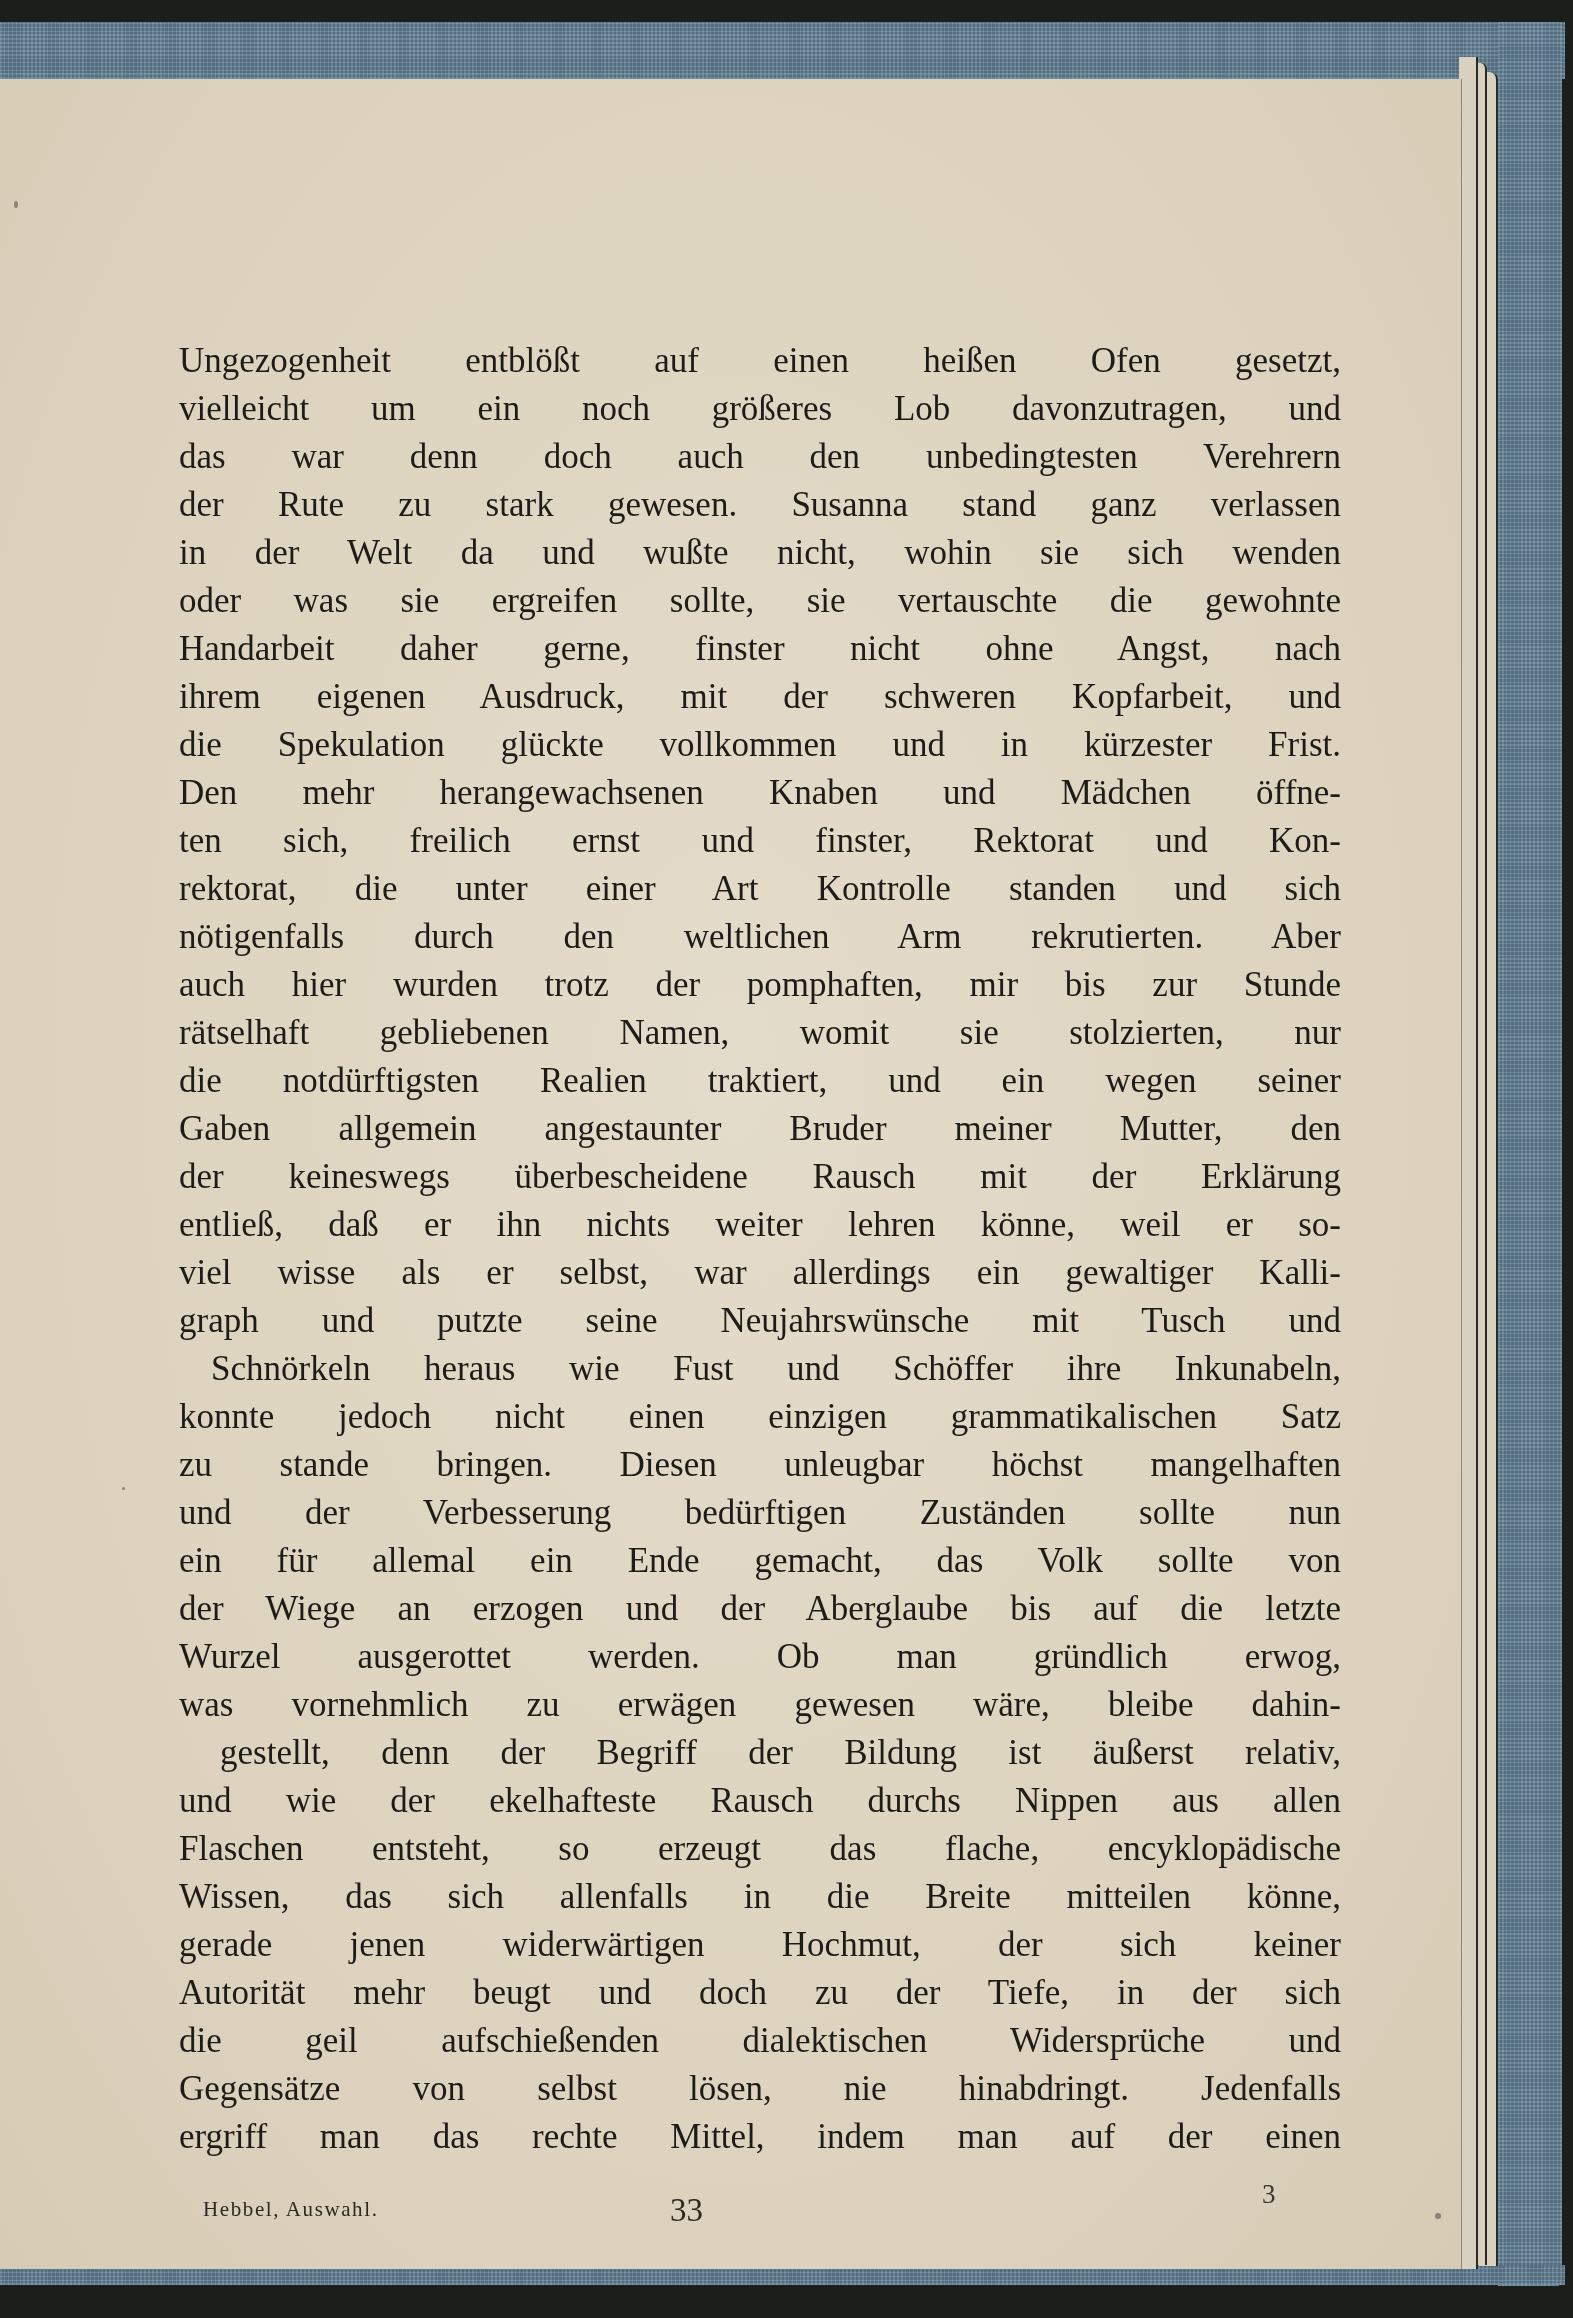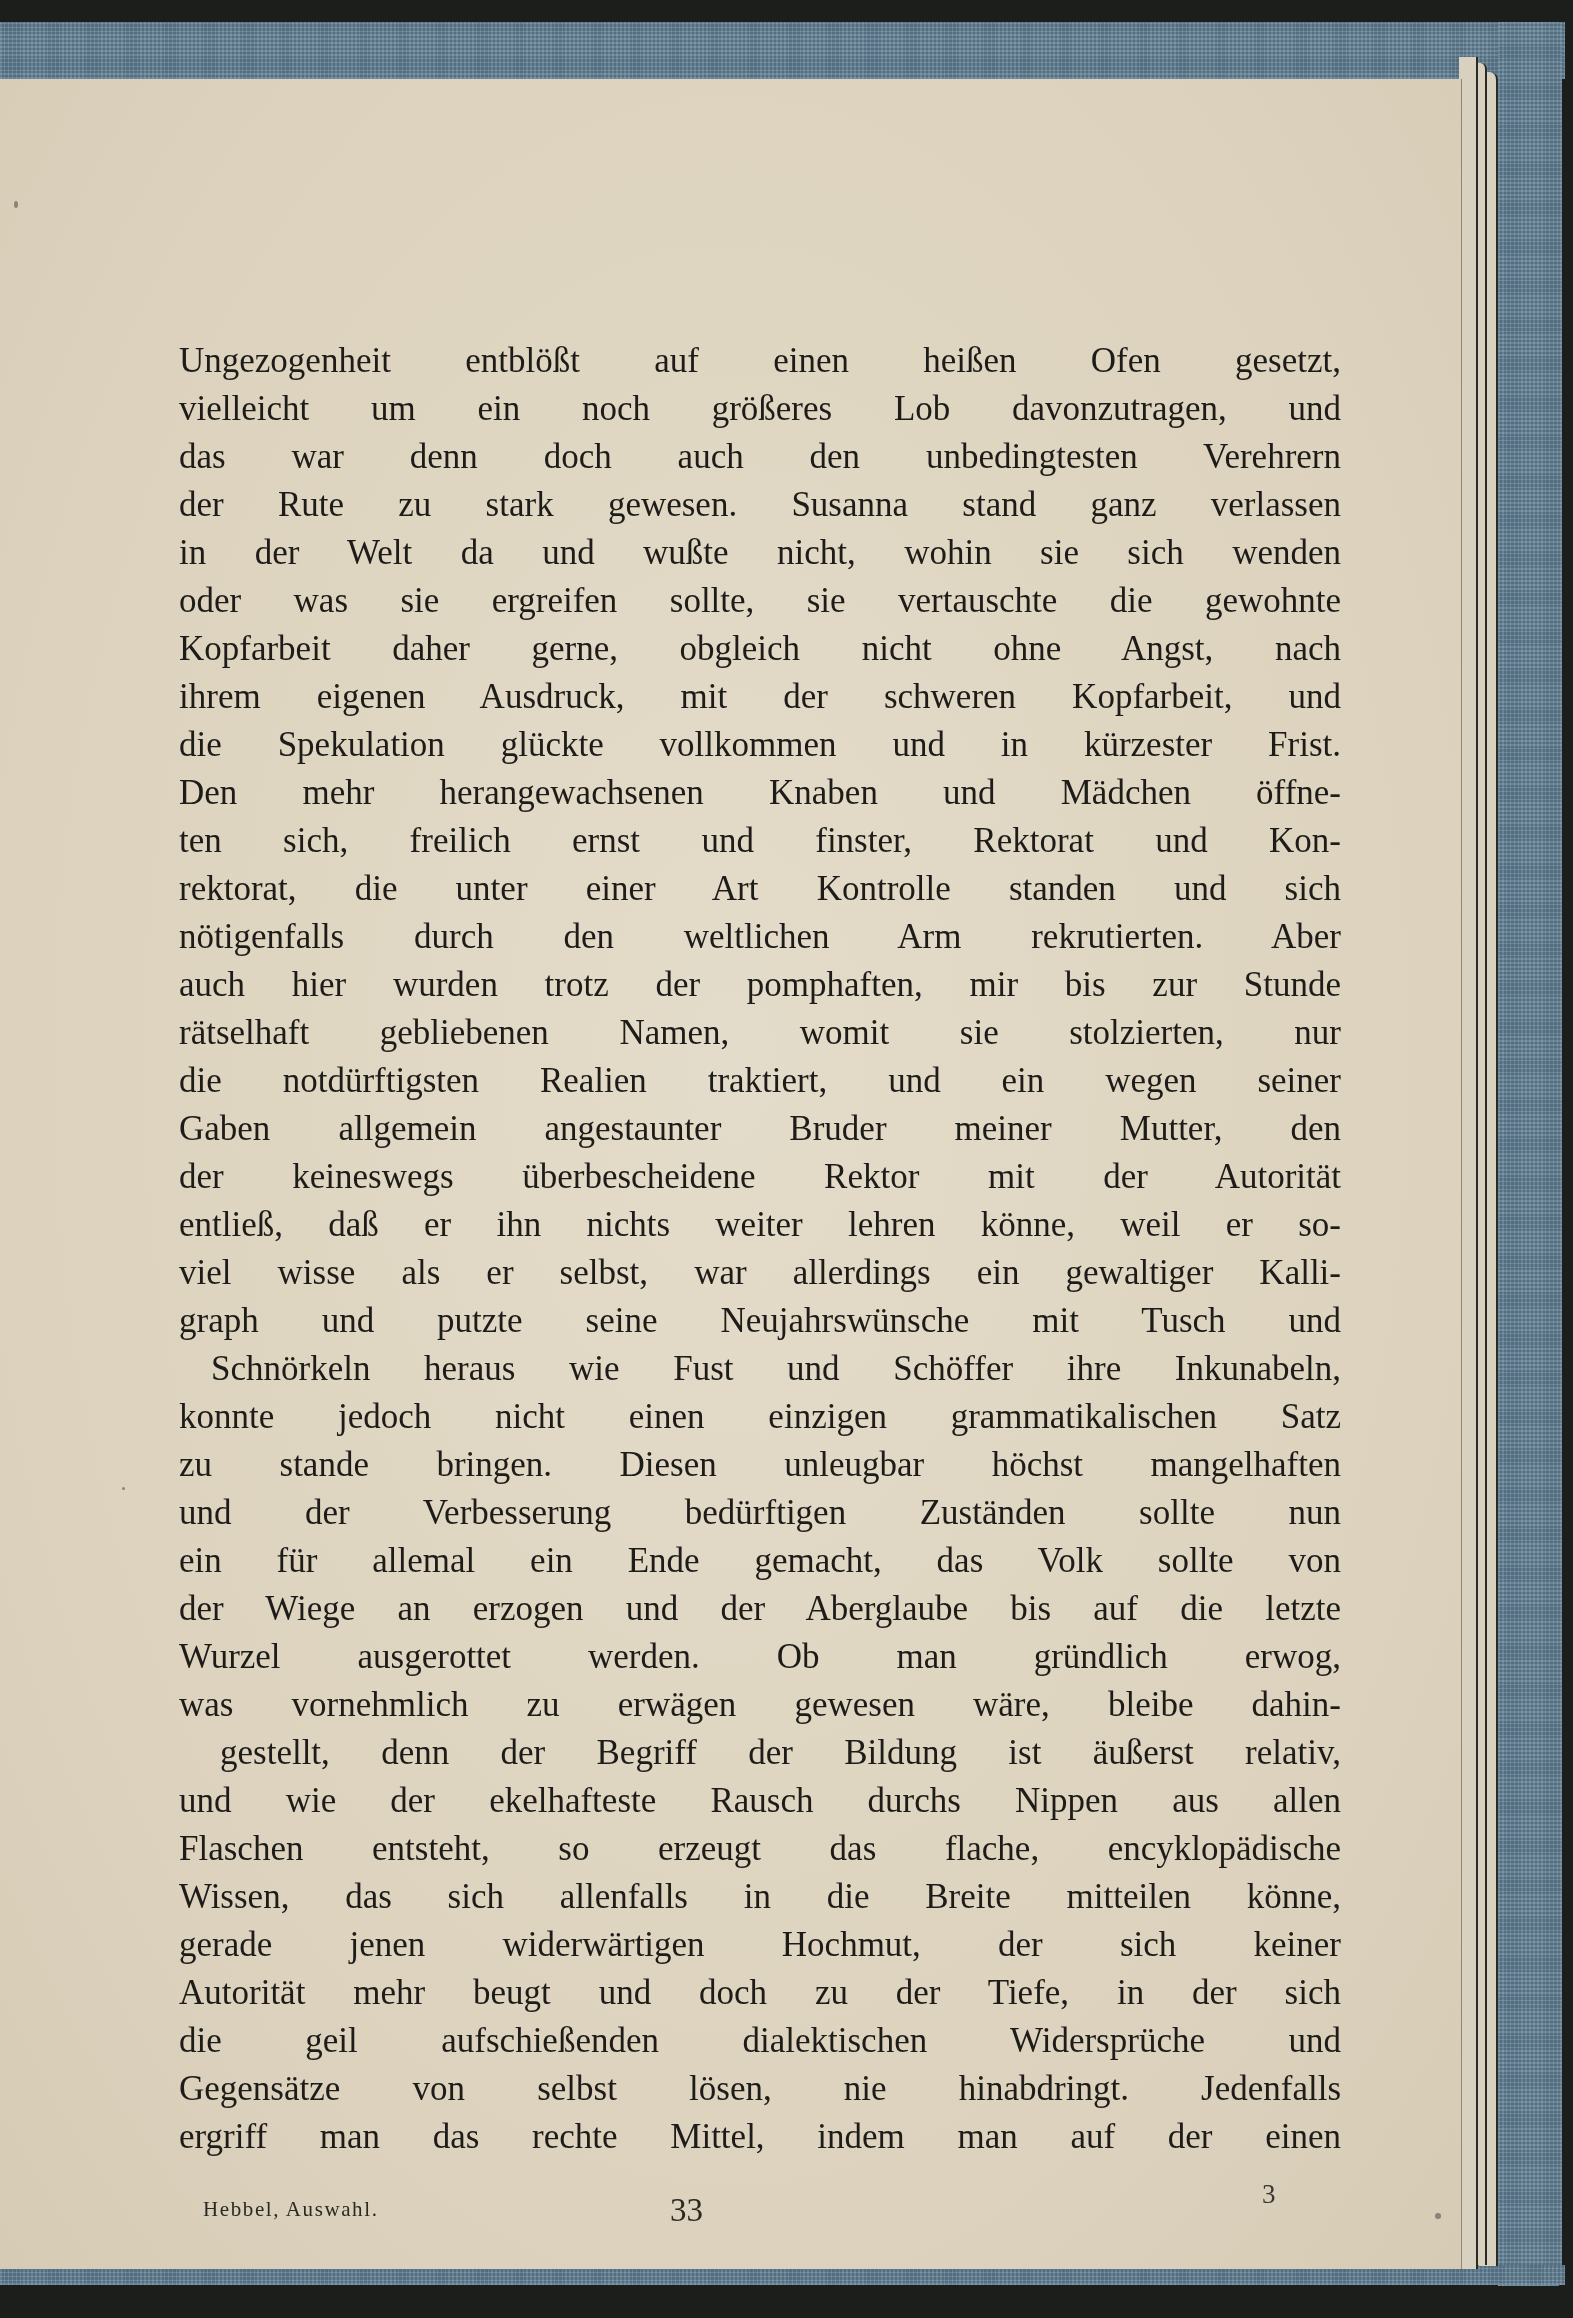--- a/index.html
+++ b/index.html
@@ -66,32 +66,32 @@
 <div id="edge-1" class="page-edge"></div>
 
 <div id="paper">
   <div id="text-block" style="font-size: 35px;">
       <span class="line" style="height: 48px; line-height: 48px;">Ungezogenheit entblößt auf einen heißen Ofen gesetzt,</span>
       <span class="line" style="height: 48px; line-height: 48px;">vielleicht um ein noch größeres Lob davonzutragen, und</span>
       <span class="line" style="height: 48px; line-height: 48px;">das war denn doch auch den unbedingtesten Verehrern</span>
       <span class="line" style="height: 48px; line-height: 48px;">der Rute zu stark gewesen.  Susanna stand ganz verlassen</span>
       <span class="line" style="height: 48px; line-height: 48px;">in der Welt da und wußte nicht, wohin sie sich wenden</span>
       <span class="line" style="height: 48px; line-height: 48px;">oder was sie ergreifen sollte, sie vertauschte die gewohnte</span>
-      <span class="line" style="height: 48px; line-height: 48px;">Kopfarbeit daher gerne, obgleich nicht ohne Angst, nach</span>
+      <span class="line" style="height: 48px; line-height: 48px;">Handarbeit daher gerne, finster nicht ohne Angst, nach</span>
       <span class="line" style="height: 48px; line-height: 48px;">ihrem eigenen Ausdruck, mit der schweren Kopfarbeit, und</span>
       <span class="line" style="height: 48px; line-height: 48px;">die Spekulation glückte vollkommen und in kürzester Frist.</span>
       <span class="line" style="height: 48px; line-height: 48px;">Den mehr herangewachsenen Knaben und Mädchen öffne-</span>
       <span class="line" style="height: 48px; line-height: 48px;">ten sich, freilich ernst und finster, Rektorat und Kon-</span>
       <span class="line" style="height: 48px; line-height: 48px;">rektorat, die unter einer Art Kontrolle standen und sich</span>
       <span class="line" style="height: 48px; line-height: 48px;">nötigenfalls durch den weltlichen Arm rekrutierten.  Aber</span>
       <span class="line" style="height: 48px; line-height: 48px;">auch hier wurden trotz der pomphaften, mir bis zur Stunde</span>
       <span class="line" style="height: 48px; line-height: 48px;">rätselhaft gebliebenen Namen, womit sie stolzierten, nur</span>
       <span class="line" style="height: 48px; line-height: 48px;">die notdürftigsten Realien traktiert, und ein wegen seiner</span>
       <span class="line" style="height: 48px; line-height: 48px;">Gaben allgemein angestaunter Bruder meiner Mutter, den</span>
-      <span class="line" style="height: 48px; line-height: 48px;">der keineswegs überbescheidene Rektor mit der Autorität</span>
+      <span class="line" style="height: 48px; line-height: 48px;">der keineswegs überbescheidene Rausch mit der Erklärung</span>
       <span class="line" style="height: 48px; line-height: 48px;">entließ, daß er ihn nichts weiter lehren könne, weil er so-</span>
       <span class="line" style="height: 48px; line-height: 48px;">viel wisse als er selbst, war allerdings ein gewaltiger Kalli-</span>
       <span class="line" style="height: 48px; line-height: 48px;">graph und putzte seine Neujahrswünsche mit Tusch und</span>
       <span class="line" style="height: 48px; line-height: 48px; margin-left: 32px;">Schnörkeln heraus wie Fust und Schöffer ihre Inkunabeln,</span>
       <span class="line" style="height: 48px; line-height: 48px;">konnte jedoch nicht einen einzigen grammatikalischen Satz</span>
       <span class="line" style="height: 48px; line-height: 48px;">zu stande bringen.  Diesen unleugbar höchst mangelhaften</span>
       <span class="line" style="height: 48px; line-height: 48px;">und der Verbesserung bedürftigen Zuständen sollte nun</span>
       <span class="line" style="height: 48px; line-height: 48px;">ein für allemal ein Ende gemacht, das Volk sollte von</span>
       <span class="line" style="height: 48px; line-height: 48px;">der Wiege an erzogen und der Aberglaube bis auf die letzte</span>
       <span class="line" style="height: 48px; line-height: 48px;">Wurzel ausgerottet werden.  Ob man gründlich erwog,</span>

